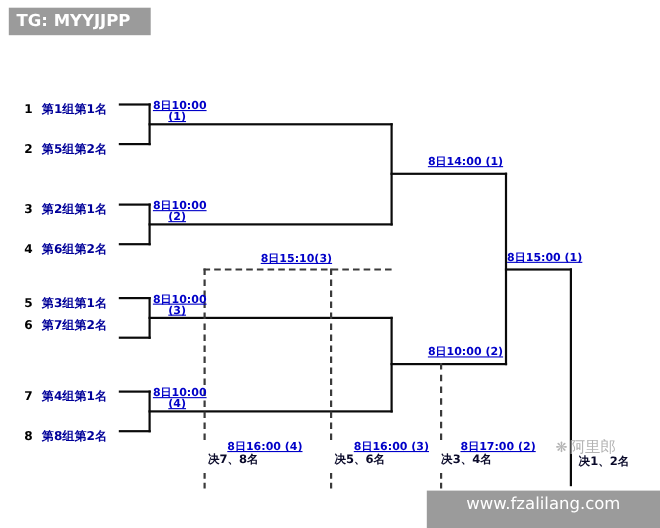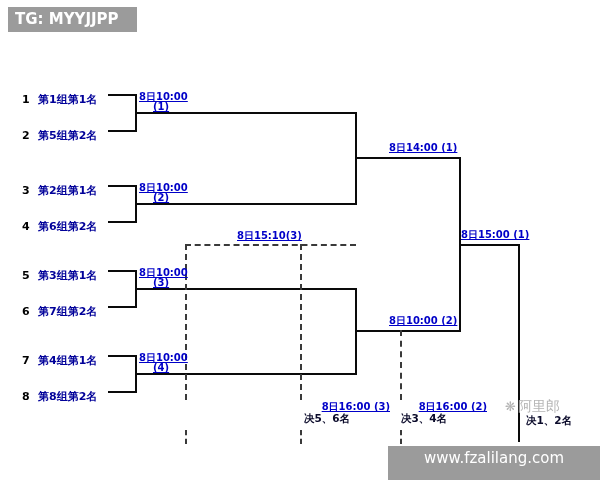--- a/index.html
+++ b/index.html
@@ -45,21 +45,21 @@
 <div id="page">
 
   <div class="tag">TG: MYYJJPP</div>
 
 
   <div class="seed" style="top:88px"><span class="seednum">1</span><span class="seedname">第1组第1名</span></div>
   <div class="seed" style="top:124px"><span class="seednum">2</span><span class="seedname">第5组第2名</span></div>
   <div class="seed" style="top:179px"><span class="seednum">3</span><span class="seedname">第2组第1名</span></div>
   <div class="seed" style="top:215px"><span class="seednum">4</span><span class="seedname">第6组第2名</span></div>
   <div class="seed" style="top:264px"><span class="seednum">5</span><span class="seedname">第3组第1名</span></div>
-  <div class="seed" style="top:300px"><span class="seednum">6</span><span class="seedname">第7组第2名</span></div>
+  <div class="seed" style="top:284px"><span class="seednum">6</span><span class="seedname">第7组第2名</span></div>
   <div class="seed" style="top:349px"><span class="seednum">7</span><span class="seedname">第4组第1名</span></div>
   <div class="seed" style="top:385px"><span class="seednum">8</span><span class="seedname">第8组第2名</span></div>
 
   <div class="hline" style="left:108px;top:94px;width:29px"></div>
   <div class="hline" style="left:108px;top:130px;width:29px"></div>
   <div class="hline" style="left:108px;top:185px;width:29px"></div>
   <div class="hline" style="left:108px;top:221px;width:29px"></div>
   <div class="hline" style="left:108px;top:270px;width:29px"></div>
   <div class="hline" style="left:108px;top:306px;width:29px"></div>
   <div class="hline" style="left:108px;top:355px;width:29px"></div>
@@ -107,26 +107,30 @@
   <div class="mlabel" style="left:139px;top:353px">
     <div class="time">8日10:00</div>
     <div class="mnum">(4)</div>
   </div>
 
   <div class="mlabel time" style="left:389px;top:143px">8日14:00 (1)</div>
   <div class="mlabel time" style="left:389px;top:316px">8日10:00 (2)</div>
   <div class="mlabel time" style="left:461px;top:230px">8日15:00 (1)</div>
   <div class="mlabel time" style="left:237px;top:231px">8日15:10(3)</div>
 
+  <div class="pblock" style="left:185px;top:402px">
+    <div class="time">8日16:00 (4)</div>
+    <div class="place">决7、8名</div>
+  </div>
   <div class="pblock" style="left:300px;top:402px">
     <div class="time">8日16:00 (3)</div>
     <div class="place">决5、6名</div>
   </div>
   <div class="pblock" style="left:397px;top:402px">
-    <div class="time">8日16:00 (2)</div>
+    <div class="time">8日17:00 (2)</div>
     <div class="place">决3、4名</div>
   </div>
   <div class="pblock" style="left:522px;top:414px">
     <div class="place">决1、2名</div>
   </div>
 
   <div class="wlogo">
     <span class="ic">❋</span><span>阿里郎</span>
   </div>
   <div class="urlbar">www.fzalilang.com</div>

